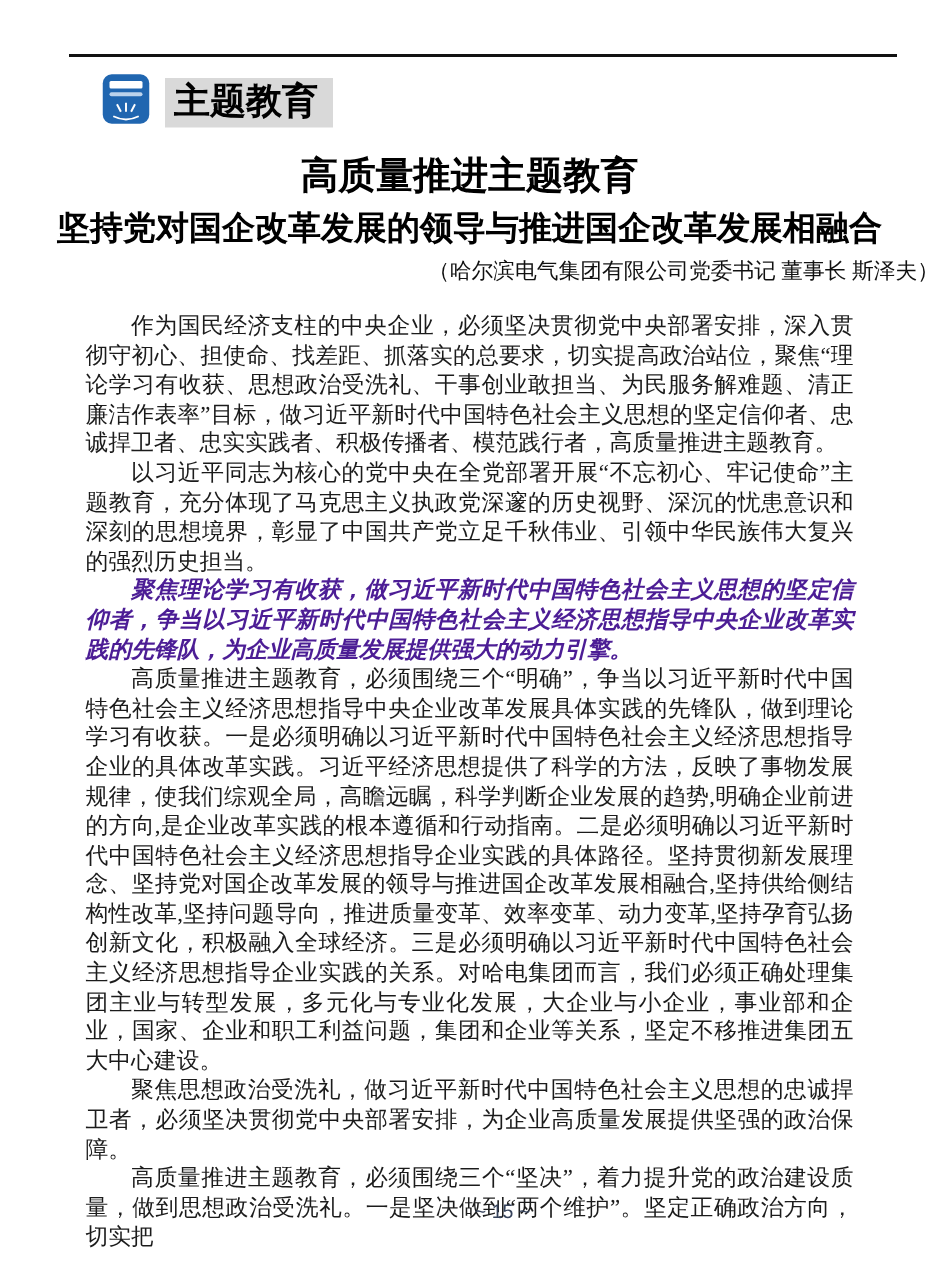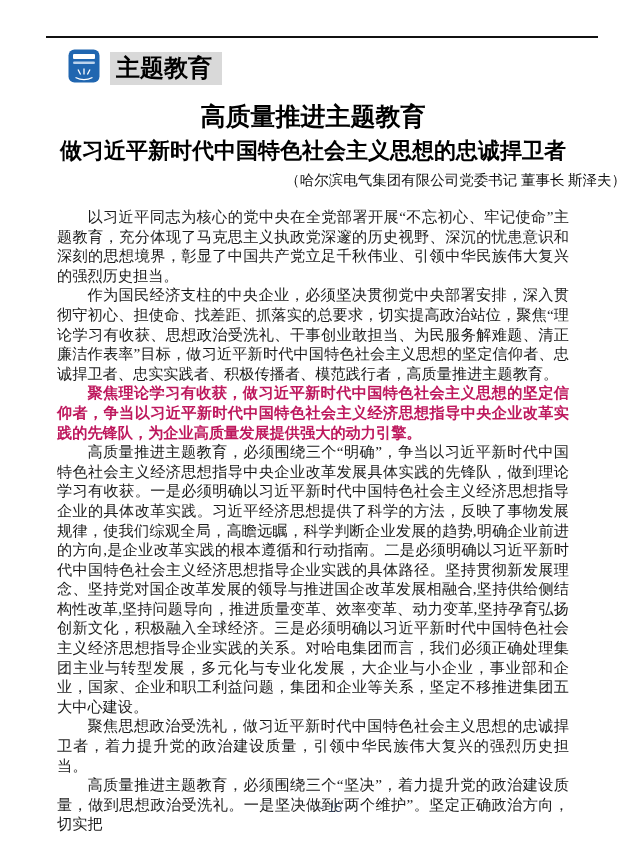--- a/index.html
+++ b/index.html
@@ -99,21 +99,22 @@
     margin: 0;
     text-indent: 2em;
     font-size: 15.2px;
     line-height: 19.6px;
     text-align: justify;
     color: #1b1b1b;
   }
   .body p.emph {
     font-family: "Liberation Sans", "DejaVu Sans", sans-serif;
     font-weight: bold;
-    color: #be185d;
+    color: #4c1d95;
+    font-style: italic;
   }
 
   
   .footer {
     position: absolute;
     left: 0; right: 0;
     bottom: 38px;
     text-align: center;
     font-family: "Liberation Sans", "DejaVu Sans", sans-serif;
     font-size: 13px;
@@ -141,29 +142,29 @@
           <path d="M10 20.5 l2.6 5"></path>
           <path d="M22 20.5 l-2.6 5"></path>
           <path d="M7.5 28.5 q8.5 4.2 17 0"></path>
         </g>
       </svg>
     </span>
     <span class="badge-label">主题教育</span>
   </div>
 
   <h1 class="title">高质量推进主题教育</h1>
-  <h2 class="subtitle">做习近平新时代中国特色社会主义思想的忠诚捍卫者</h2>
+  <h2 class="subtitle">坚持党对国企改革发展的领导与推进国企改革发展相融合</h2>
   <div class="byline">（哈尔滨电气集团有限公司党委书记 董事长 斯泽夫）</div>
 
   <div class="body">
+    <p>作为国民经济支柱的中央企业，必须坚决贯彻党中央部署安排，深入贯彻守初心、担使命、找差距、抓落实的总要求，切实提高政治站位，聚焦“理论学习有收获、思想政治受洗礼、干事创业敢担当、为民服务解难题、清正廉洁作表率”目标，做习近平新时代中国特色社会主义思想的坚定信仰者、忠诚捍卫者、忠实实践者、积极传播者、模范践行者，高质量推进主题教育。</p>
     <p>以习近平同志为核心的党中央在全党部署开展“不忘初心、牢记使命”主题教育，充分体现了马克思主义执政党深邃的历史视野、深沉的忧患意识和深刻的思想境界，彰显了中国共产党立足千秋伟业、引领中华民族伟大复兴的强烈历史担当。</p>
-    <p>作为国民经济支柱的中央企业，必须坚决贯彻党中央部署安排，深入贯彻守初心、担使命、找差距、抓落实的总要求，切实提高政治站位，聚焦“理论学习有收获、思想政治受洗礼、干事创业敢担当、为民服务解难题、清正廉洁作表率”目标，做习近平新时代中国特色社会主义思想的坚定信仰者、忠诚捍卫者、忠实实践者、积极传播者、模范践行者，高质量推进主题教育。</p>
     <p class="emph">聚焦理论学习有收获，做习近平新时代中国特色社会主义思想的坚定信仰者，争当以习近平新时代中国特色社会主义经济思想指导中央企业改革实践的先锋队，为企业高质量发展提供强大的动力引擎。</p>
     <p>高质量推进主题教育，必须围绕三个“明确”，争当以习近平新时代中国特色社会主义经济思想指导中央企业改革发展具体实践的先锋队，做到理论学习有收获。一是必须明确以习近平新时代中国特色社会主义经济思想指导企业的具体改革实践。习近平经济思想提供了科学的方法，反映了事物发展规律，使我们综观全局，高瞻远瞩，科学判断企业发展的趋势,明确企业前进的方向,是企业改革实践的根本遵循和行动指南。二是必须明确以习近平新时代中国特色社会主义经济思想指导企业实践的具体路径。坚持贯彻新发展理念、坚持党对国企改革发展的领导与推进国企改革发展相融合,坚持供给侧结构性改革,坚持问题导向，推进质量变革、效率变革、动力变革,坚持孕育弘扬创新文化，积极融入全球经济。三是必须明确以习近平新时代中国特色社会主义经济思想指导企业实践的关系。对哈电集团而言，我们必须正确处理集团主业与转型发展，多元化与专业化发展，大企业与小企业，事业部和企业，国家、企业和职工利益问题，集团和企业等关系，坚定不移推进集团五大中心建设。</p>
-    <p>聚焦思想政治受洗礼，做习近平新时代中国特色社会主义思想的忠诚捍卫者，着力提升党的政治建设质量，引领中华民族伟大复兴的强烈历史担当。</p>
+    <p>聚焦思想政治受洗礼，做习近平新时代中国特色社会主义思想的忠诚捍卫者，必须坚决贯彻党中央部署安排，为企业高质量发展提供坚强的政治保障。</p>
     <p>高质量推进主题教育，必须围绕三个“坚决”，着力提升党的政治建设质量，做到思想政治受洗礼。一是坚决做到“两个维护”。坚定正确政治方向，切实把</p>
   </div>
 
   <div class="footer">
     <span>~ 15 ~</span>
   </div>
 
 </div>
 
 </body></html>

